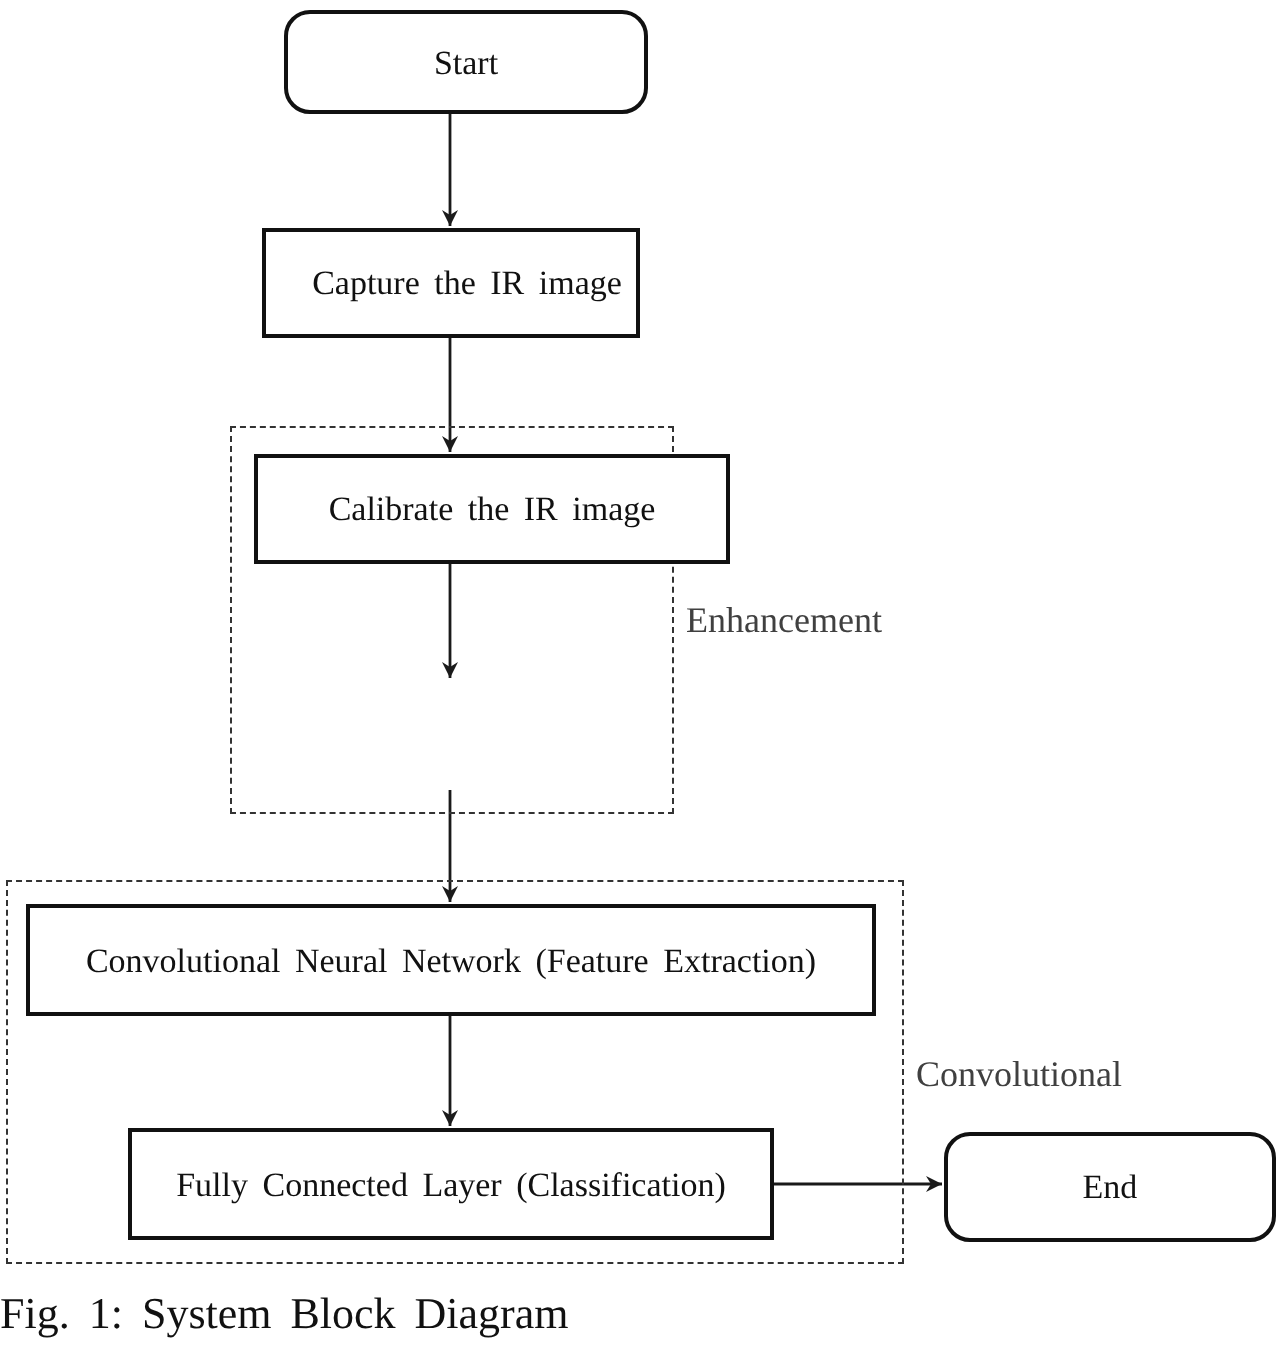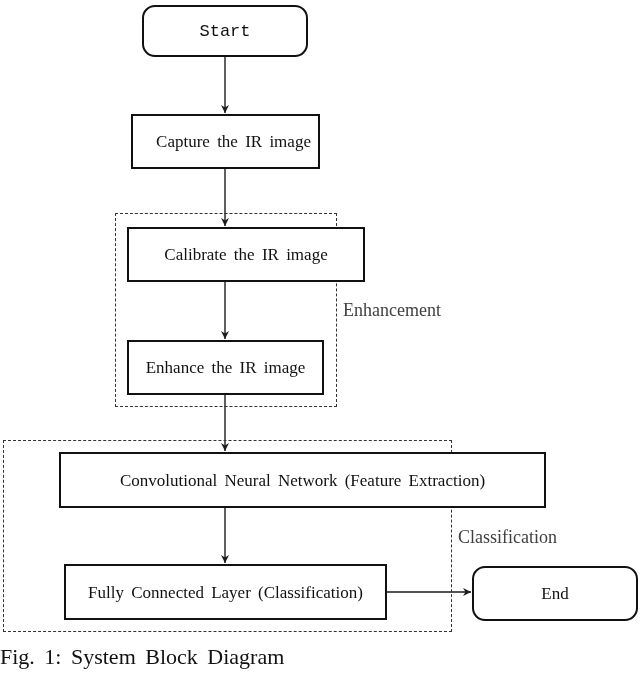--- a/index.html
+++ b/index.html
@@ -60,28 +60,28 @@
     left: 0;
     top: 644px;
     width: 640px;
     text-align: left;
     font-size: 22px;
     word-spacing: 4px;
     color: #111111;
   }
 
   
-  #node-start      { left: 142px; top: 5px;   width: 166px; height: 52px; font-family: Liberation Mono, monospace; }
+  #node-start      { left: 142px; top: 5px;   width: 182px; height: 52px; }
   #node-capture    { left: 131px; top: 114px; width: 189px; height: 55px; padding-left: 16px; }
   #group-enh       { left: 115px; top: 213px; width: 222px; height: 194px; }
   #node-calibrate  { left: 127px; top: 227px; width: 238px; height: 55px; }
   #node-enhance    { left: 127px; top: 340px; width: 197px; height: 55px; }
   #label-enh       { left: 343px; top: 301px; }
   #group-cls       { left: 3px;   top: 440px; width: 449px; height: 192px; }
-  #node-cnn        { left: 13px;  top: 452px; width: 487px; height: 56px; margin-left: 46px; }
+  #node-cnn        { left: 13px;  top: 452px; width: 425px; height: 56px; }
   #node-fc         { left: 64px;  top: 564px; width: 323px; height: 56px; }
   #label-cls       { left: 458px; top: 528px; }
   #node-end        { left: 472px; top: 566px; width: 166px; height: 55px; }
 </style>
 </head>
 <body>
 
 <div class="canvas">
 
   <svg class="arrows" width="640" height="676" viewBox="0 0 640 676">
@@ -95,37 +95,34 @@
     <line x1="225" y1="282" x2="225" y2="339" stroke="#1a1a1a" stroke-width="1.4" marker-end="url(#arrowhead)"></line>
     <line x1="225" y1="395" x2="225" y2="451" stroke="#1a1a1a" stroke-width="1.4" marker-end="url(#arrowhead)"></line>
     <line x1="225" y1="508" x2="225" y2="563" stroke="#1a1a1a" stroke-width="1.4" marker-end="url(#arrowhead)"></line>
     <line x1="387" y1="592" x2="471" y2="592" stroke="#1a1a1a" stroke-width="1.4" marker-end="url(#arrowhead)"></line>
   </svg>
 
   <div class="group" id="group-enh"></div>
   <div class="group" id="group-cls"></div>
 
   <div class="group-label" id="label-enh">Enhancement</div>
-  <div class="group-label" id="label-cls">Classification</div>
+  <div class="group-label" id="label-cls">Convolutional</div>
 
   <div class="node terminal" id="node-start">
     <span>Start</span>
   </div>
 
   <div class="node" id="node-capture">
     <span>Capture the IR image</span>
   </div>
 
   <div class="node" id="node-calibrate">
     <span>Calibrate the IR image</span>
   </div>
 
-  <div class="node" id="node-enhance">
-    <span>Enhance the IR image</span>
-  </div>
 
   <div class="node" id="node-cnn">
     <span>Convolutional Neural Network (Feature Extraction)</span>
   </div>
 
   <div class="node terminal" id="node-end">
     <span>End</span>
   </div>
 
   <div class="node" id="node-fc">

